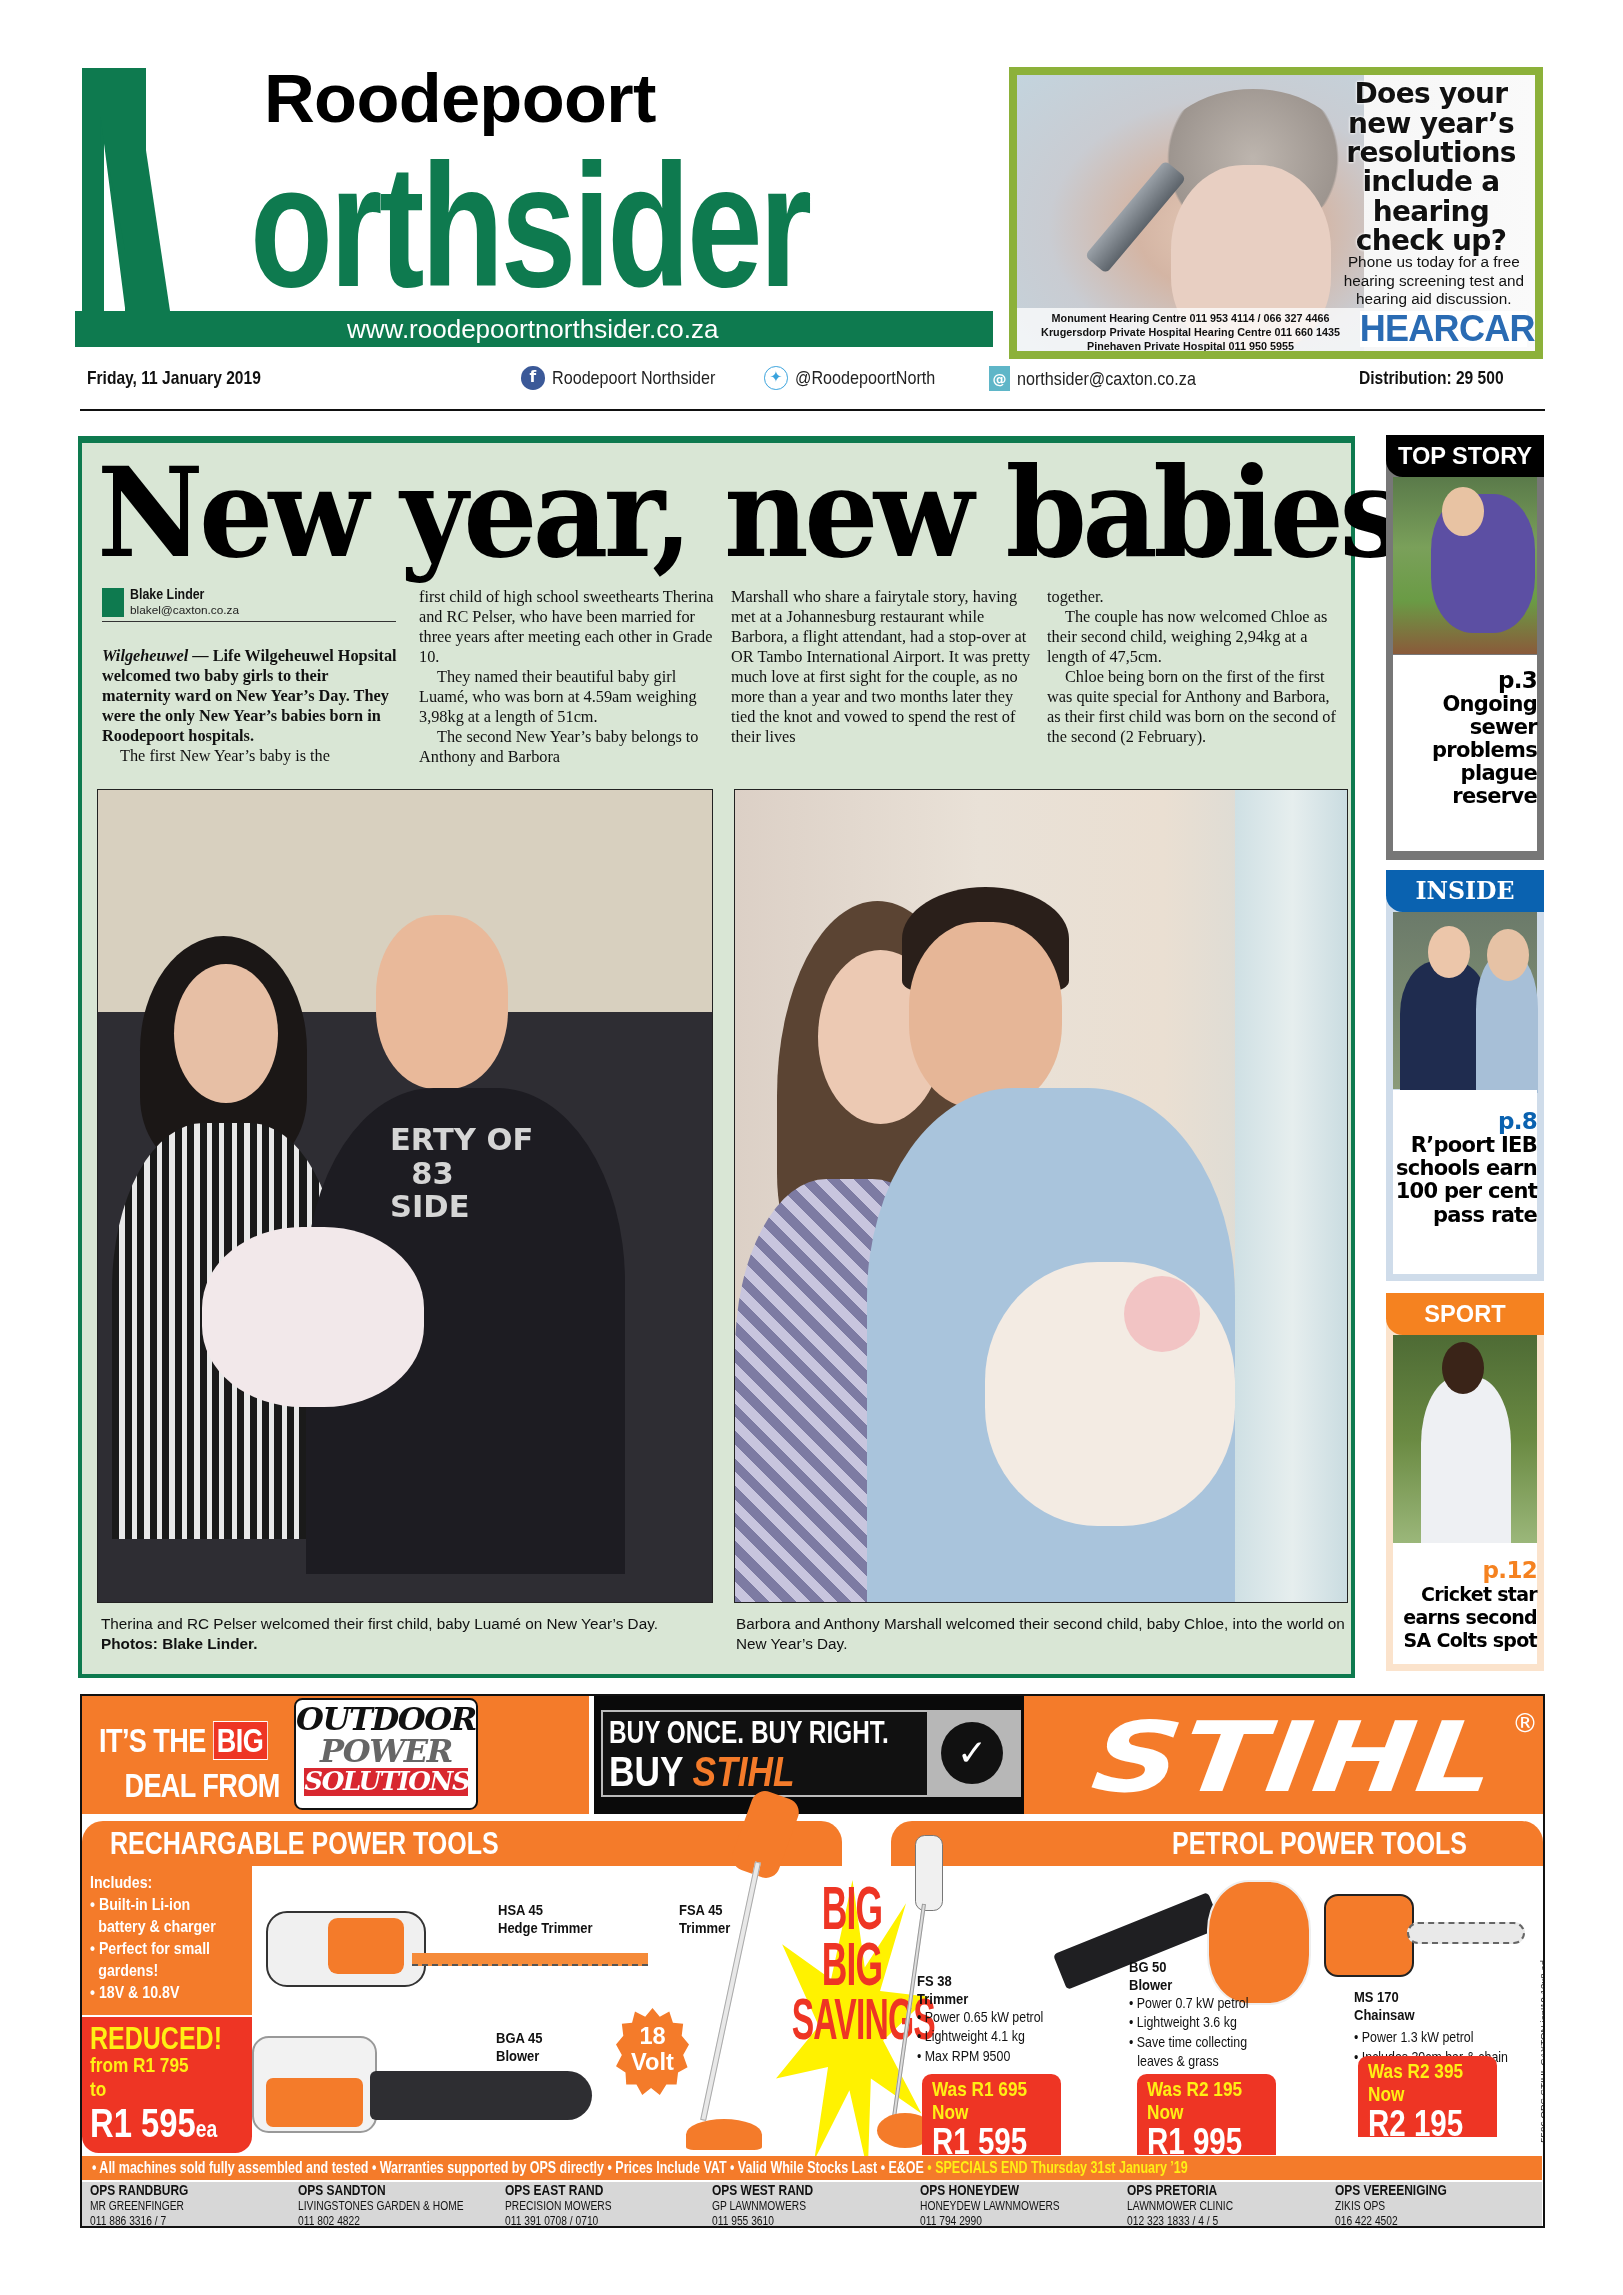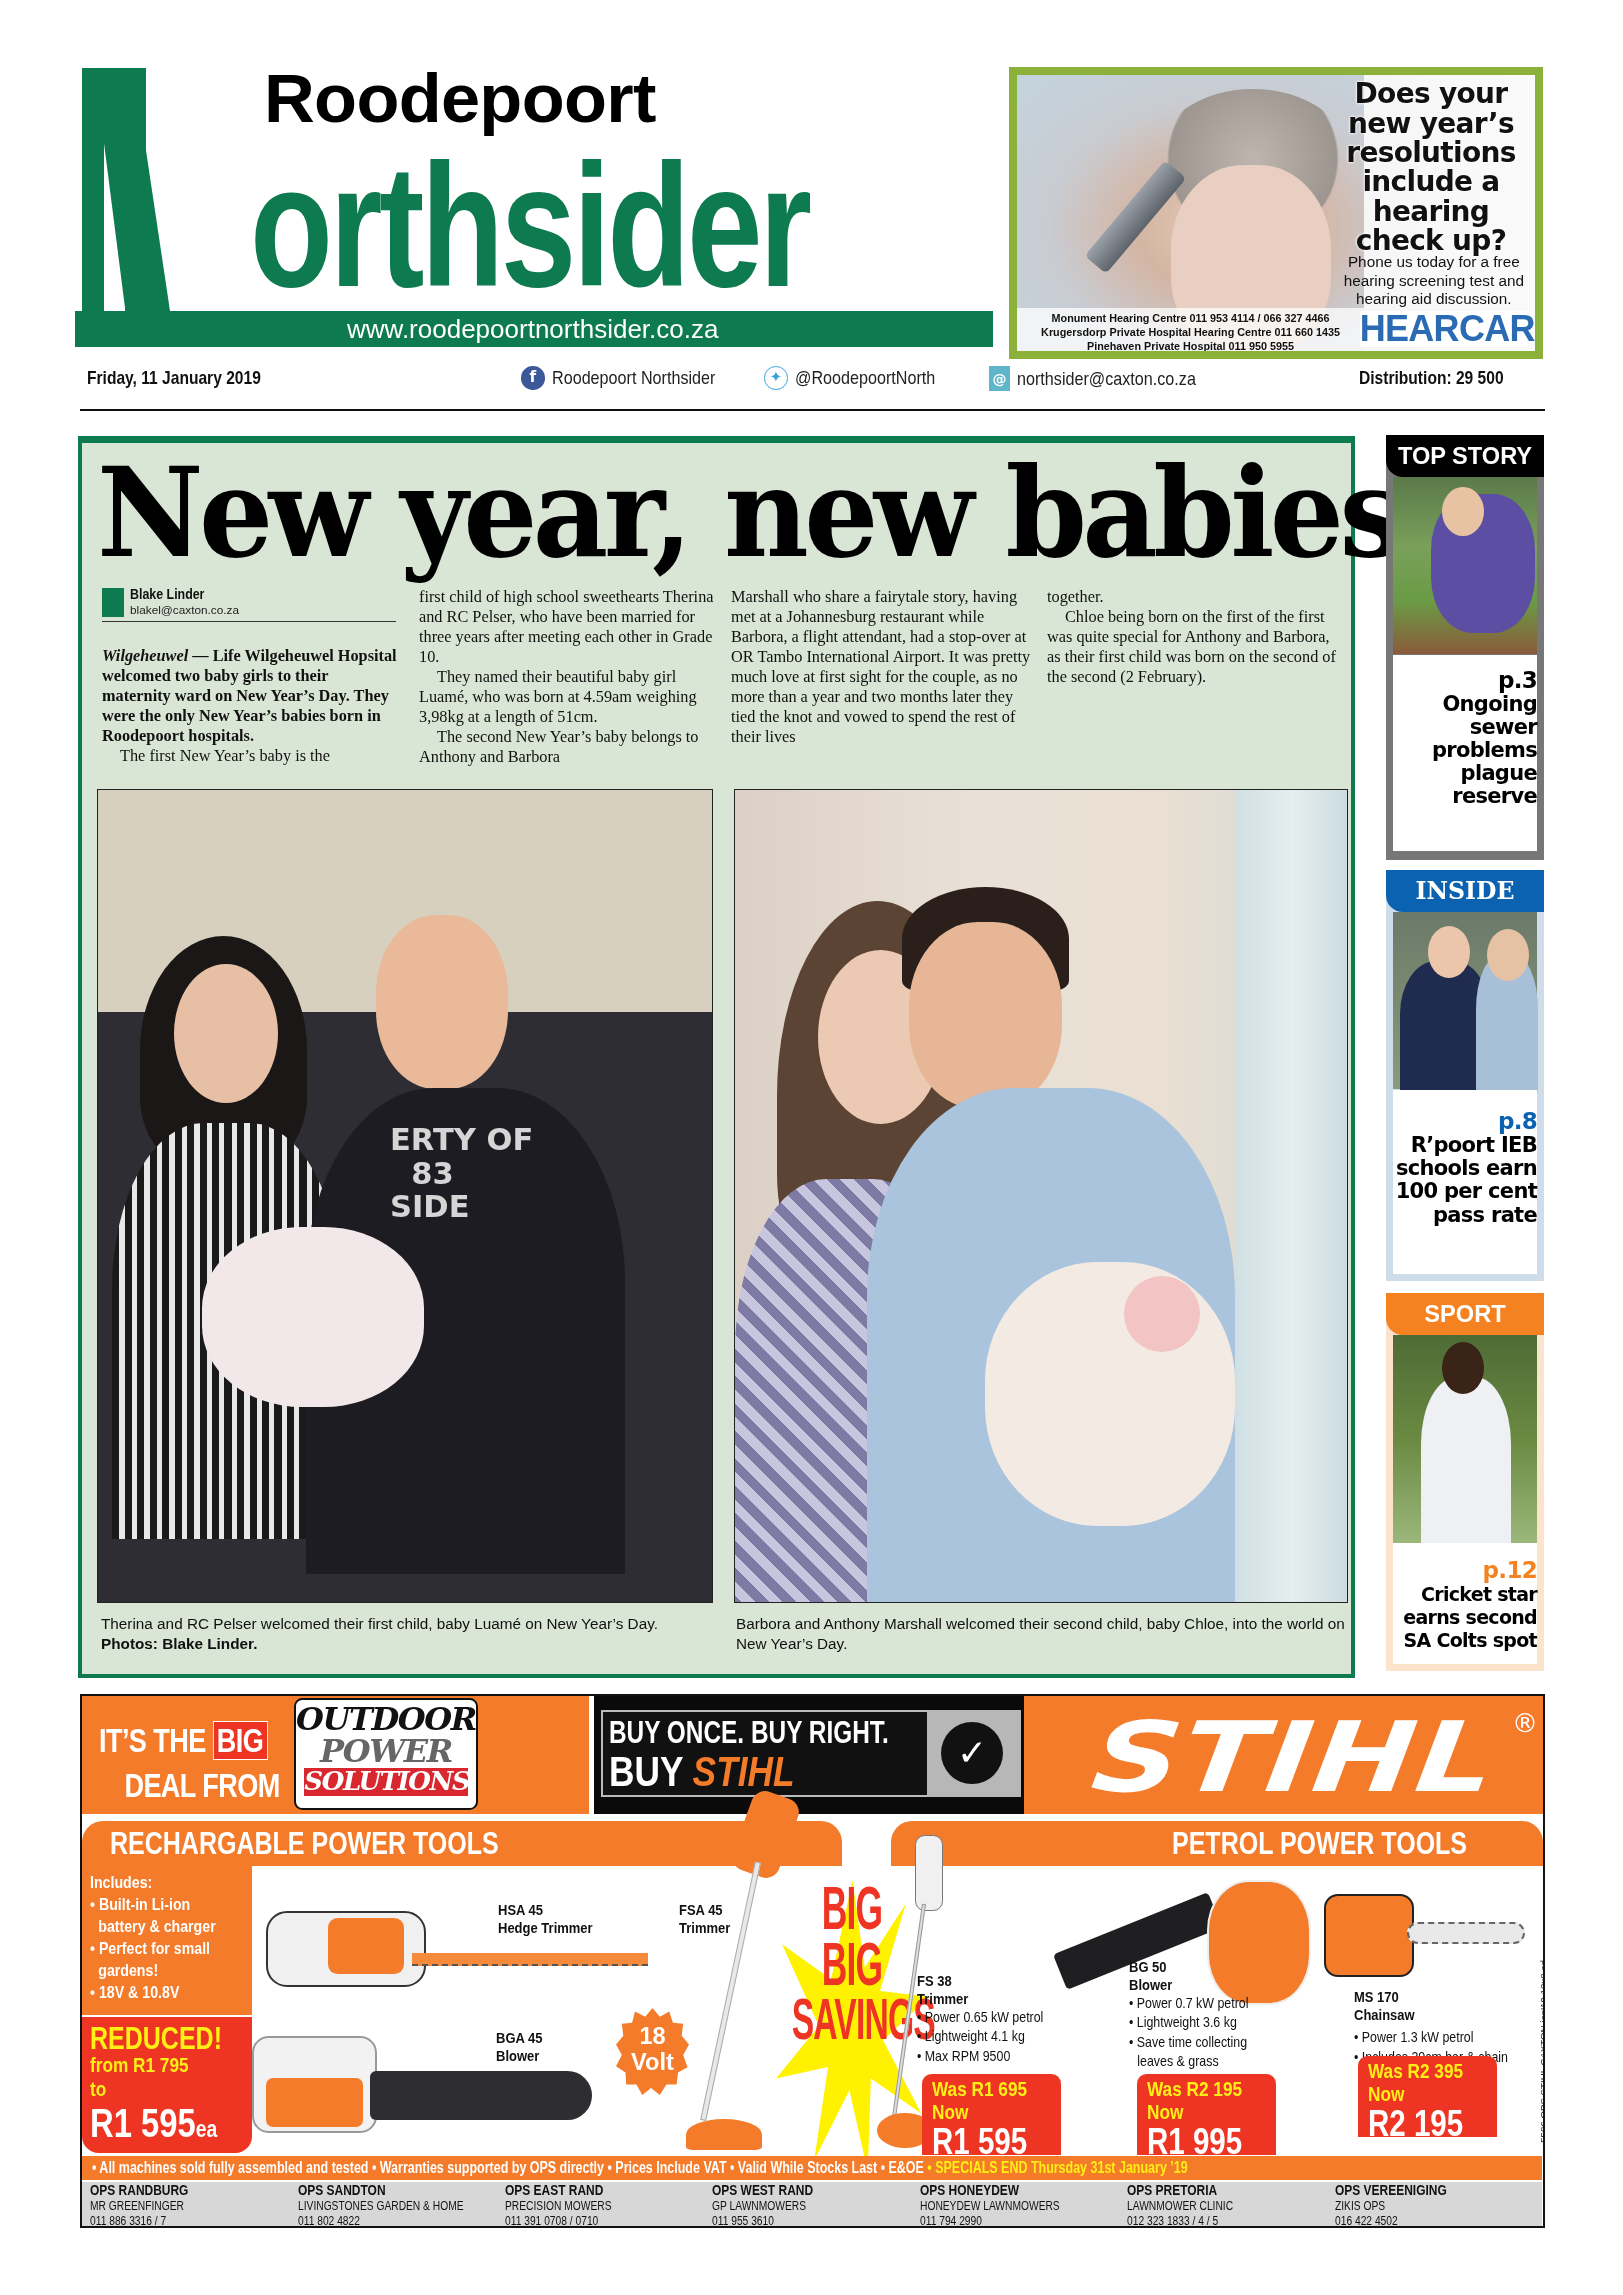--- a/index.html
+++ b/index.html
@@ -166,20 +166,21 @@
 <div class="abs col" style="left:419px;top:587px;width:298px;">
   <p>first child of high school sweethearts Therina and RC Pelser, who have been married for three years after meeting each other in Grade 10.</p>
   <p class="ind">They named their beautiful baby girl Luamé, who was born at 4.59am weighing 3,98kg at a length of 51cm.</p>
   <p class="ind">The second New Year’s baby belongs to Anthony and Barbora</p>
 </div>
 <div class="abs col" style="left:731px;top:587px;width:302px;">
   <p>Marshall who share a fairytale story, having met at a Johannesburg restaurant while Barbora, a flight attendant, had a stop-over at OR Tambo International Airport. It was pretty much love at first sight for the couple, as no more than a year and two months later they tied the knot and vowed to spend the rest of their lives</p>
 </div>
 <div class="abs col" style="left:1047px;top:587px;width:298px;">
   <p>together.</p>
+  <p class="ind">The couple has now welcomed Chloe as their second child, weighing 2,94kg at a length of 47,5cm.</p>
   <p class="ind">Chloe being born on the first of the first was quite special for Anthony and Barbora, as their first child was born on the second of the second (2 February).</p>
 </div>
 
 <div class="abs photo photo1">
   <div class="shape" style="left:0;top:0;width:616px;height:236px;background:#d8d0bf;"></div>
   <div class="shape" style="left:0;top:222px;width:616px;height:597px;background:#2e2d33;"></div>
   <div class="shape" style="left:42px;top:146px;width:167px;height:229px;border-radius:50% 50% 30% 30%;background:#1b1716;"></div>
   <div class="shape" style="left:76px;top:174px;width:104px;height:139px;border-radius:50%;background:#e7bfa5;"></div>
   <div class="shape" style="left:14px;top:333px;width:229px;height:416px;border-radius:40% 40% 0 0;background:repeating-linear-gradient(90deg,#1a1a1a 0 7px,#e8e8e8 7px 12.5px);"></div>
   <div class="shape" style="left:278px;top:125px;width:132px;height:174px;border-radius:45%;background:#e9b99a;"></div>

